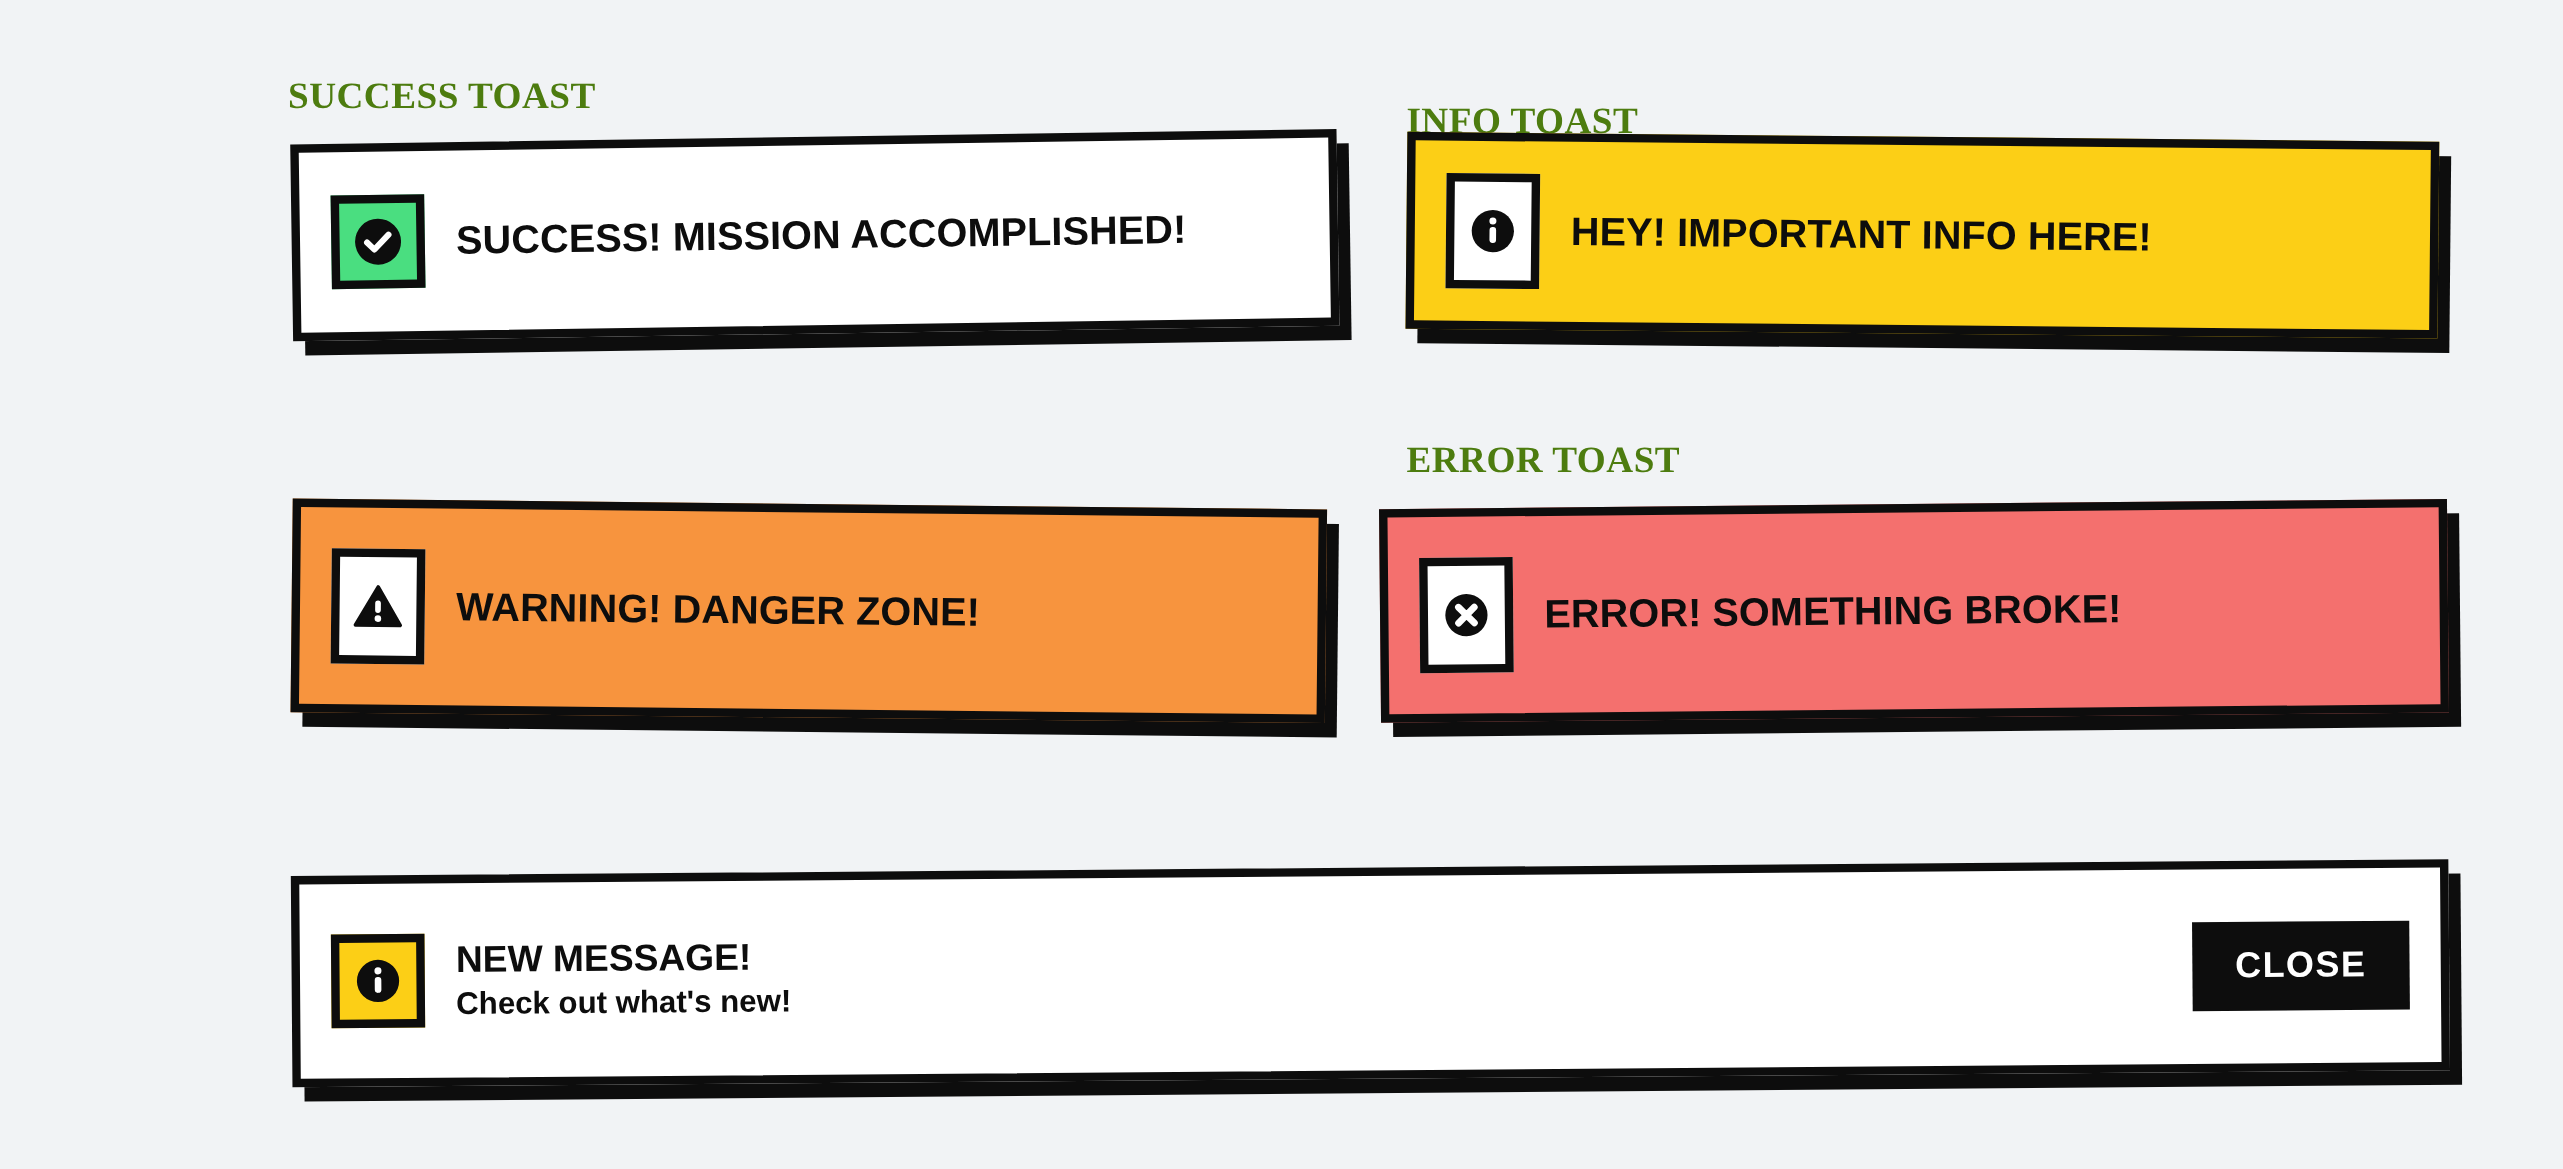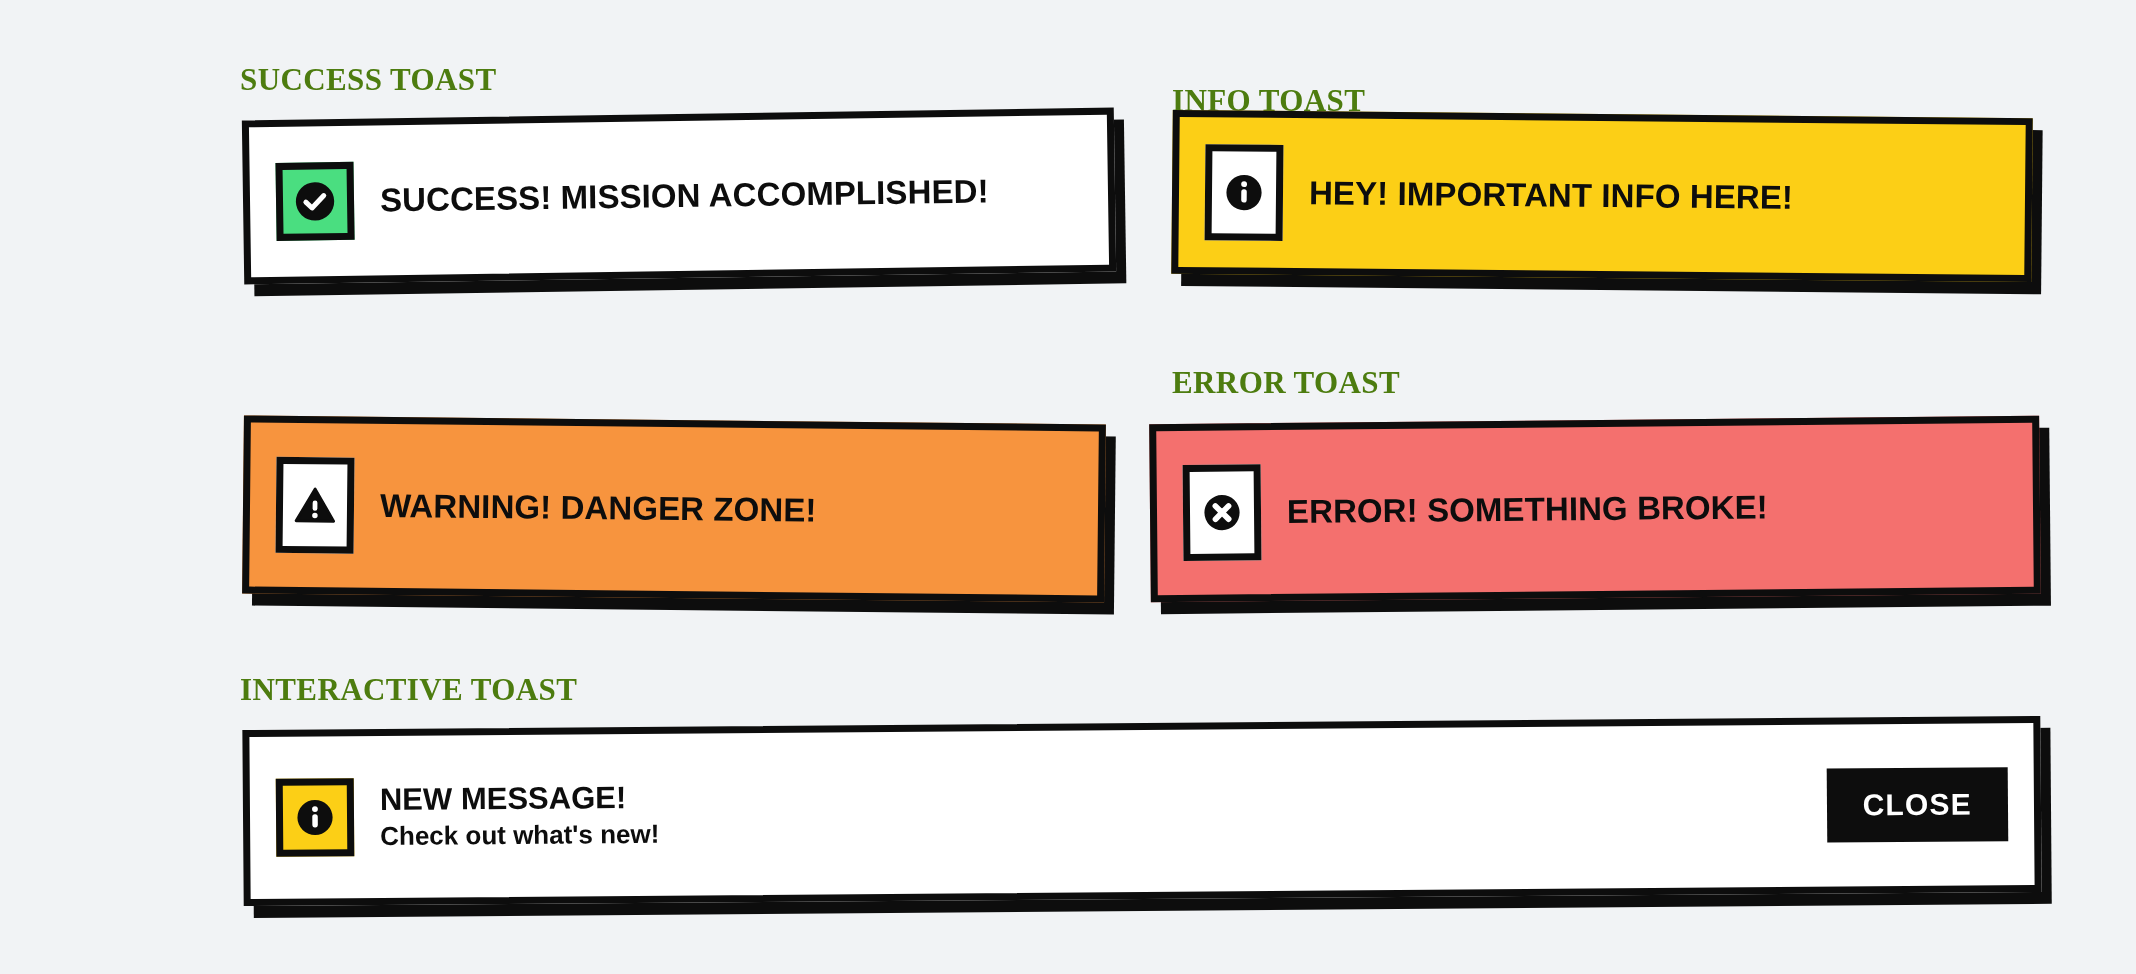--- a/index.html
+++ b/index.html
@@ -212,21 +212,20 @@
           <svg width="44" height="44" viewBox="0 0 24 24" aria-hidden="true">
             <circle cx="12" cy="12" r="9.6" fill="#0d0d0d"></circle>
             <path d="M8.4 8.4 L15.6 15.6 M15.6 8.4 L8.4 15.6" stroke="#ffffff" stroke-width="3.1" stroke-linecap="round"></path>
           </svg>
         </span>
       </div>
       <div class="toast-msg">ERROR! SOMETHING BROKE!</div>
     </div>
   </div>
 
-  <div class="section-label" id="label-interactive">INTERACTIVE TOAST</div>
 
   <div class="toast-wrap" id="wrap-interactive">
     <div class="toast-shadow"></div>
     <div class="toast" style="background:#ffffff;">
       <div class="icon-box square" style="background:#fccf16;">
         <span>
           <svg width="44" height="44" viewBox="0 0 24 24" aria-hidden="true">
             <circle cx="12" cy="12" r="9.6" fill="#0d0d0d"></circle>
             <circle cx="12" cy="7.4" r="1.6" fill="#ffffff"></circle>
             <rect x="10.5" y="10.2" width="3" height="7.2" rx="1.4" fill="#ffffff"></rect>

